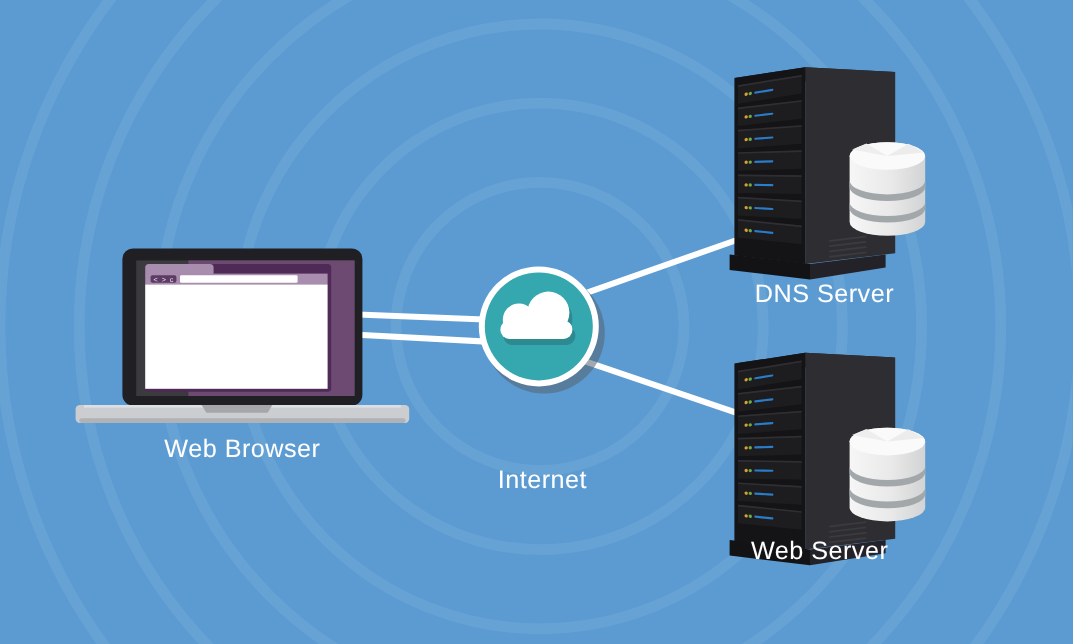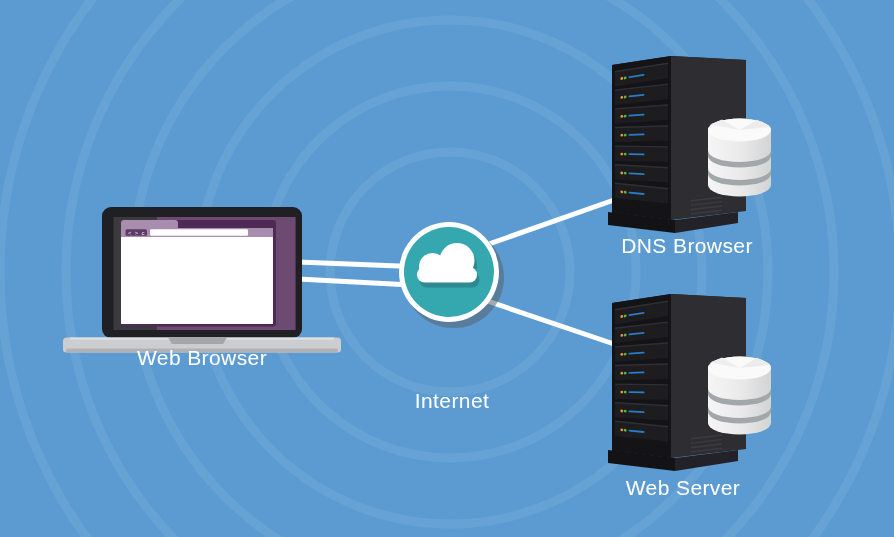--- a/index.html
+++ b/index.html
@@ -136,18 +136,18 @@
 
     <g>
       <use href="#rack" transform="translate(612,65)"></use>
     </g>
 
     <g>
       <use href="#rack" transform="translate(612,303)"></use>
     </g>
   </svg>
 
-  <div class="node-label" style="left:202px; top:346px;">Web Browser</div>
+  <div class="node-label" style="left:202px; top:363px;">Web Browser</div>
   <div class="node-label" style="left:452px; top:341px;margin-top:48px;">Internet</div>
-  <div class="node-label" style="left:687px; top:234px;">DNS Browser</div>
-  <div class="node-label" style="left:683px; top:476px;text-align:center;">Web Server</div>
+  <div class="node-label" style="left:687px; top:234px;">DNS Server</div>
+  <div class="node-label" style="left:683px; top:448px;text-align:center;">Web Server</div>
 
 </div>
 
 </body></html>

